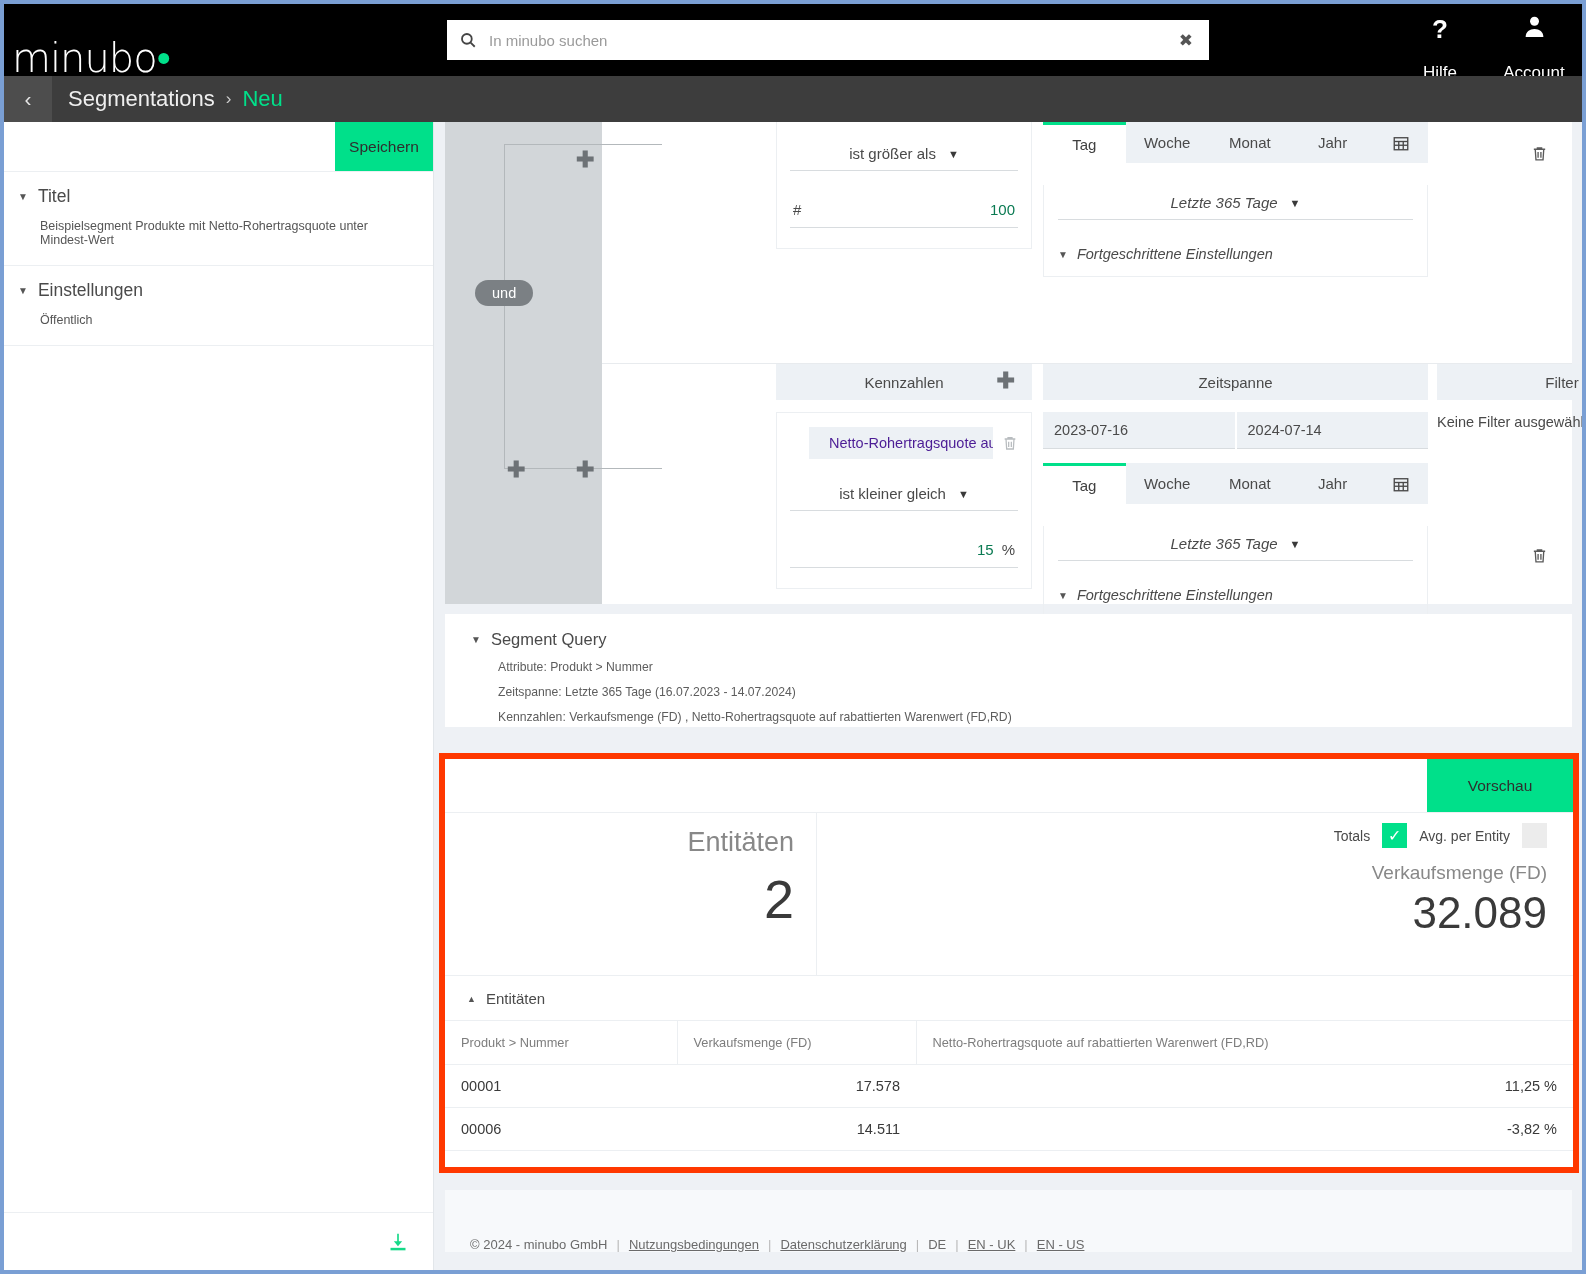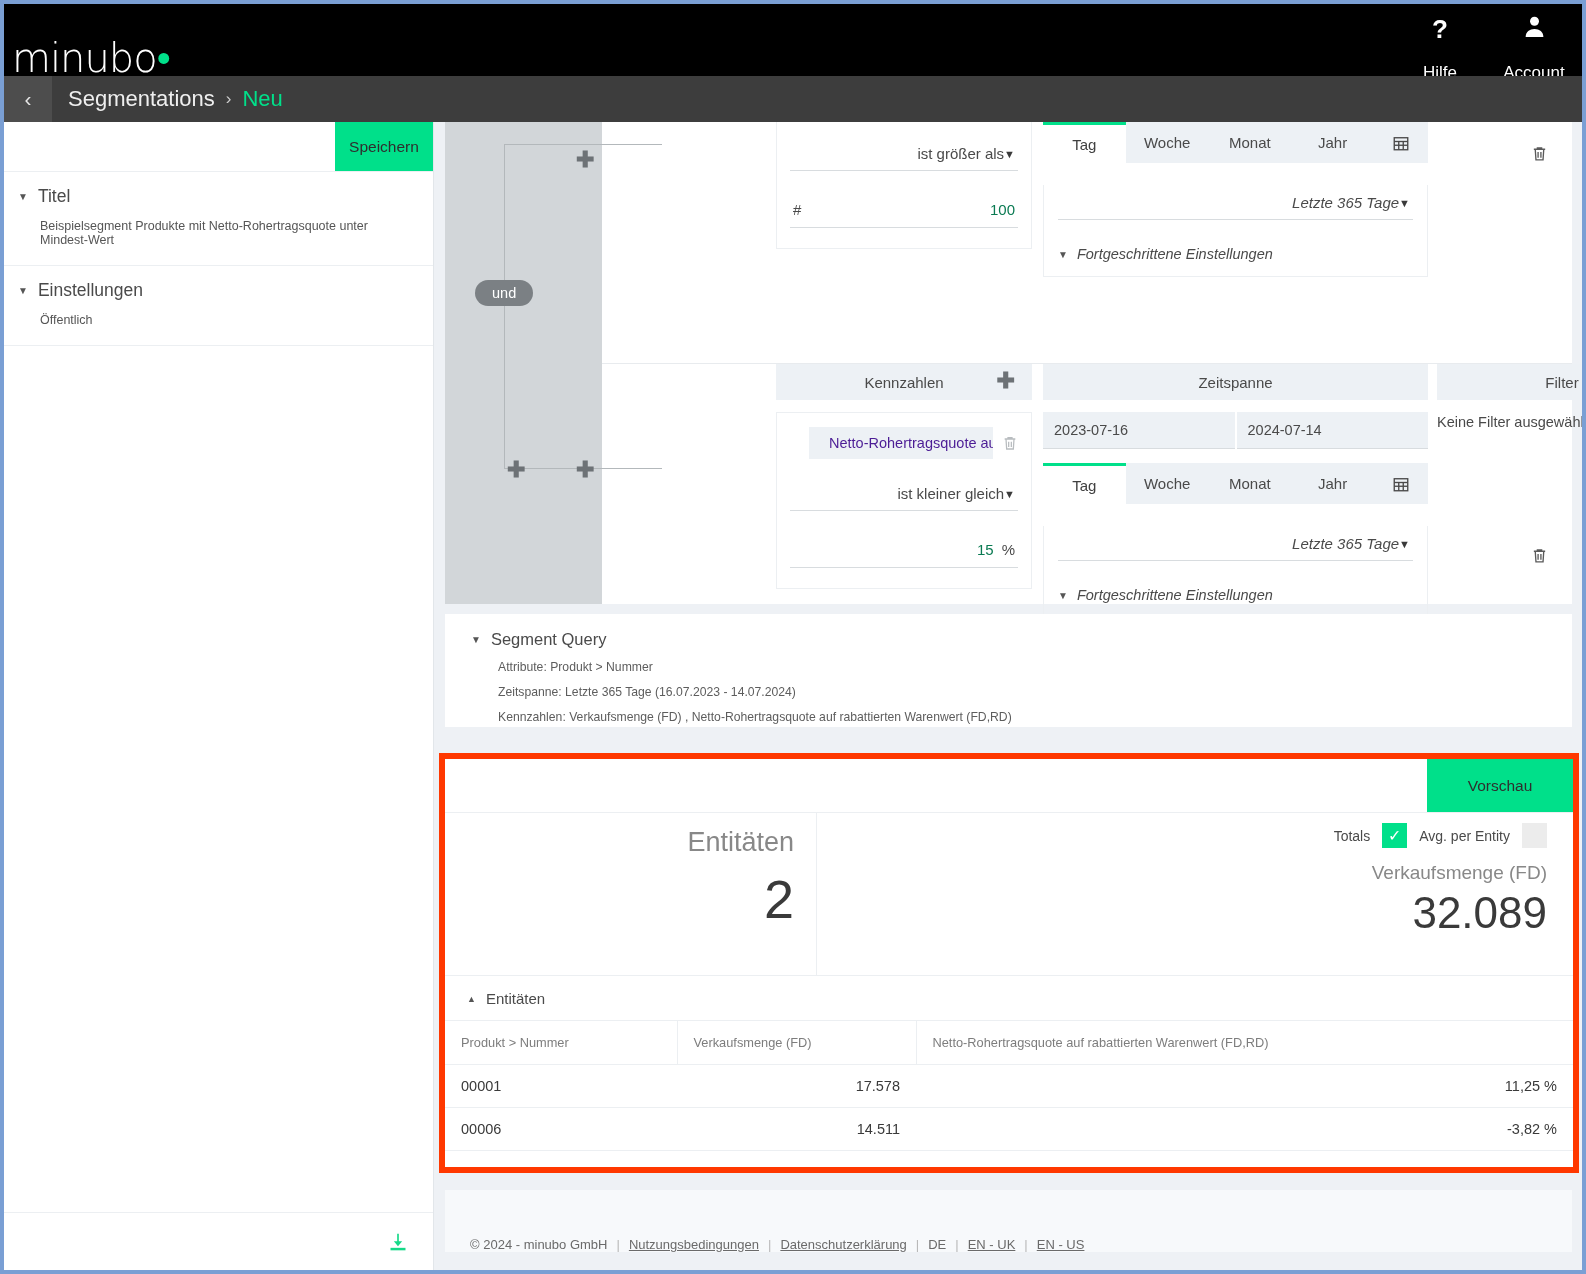--- a/index.html
+++ b/index.html
@@ -177,24 +177,24 @@
   .chip-row { display: flex; align-items: center; gap: 9px; }
   .chip {
     flex: 1; background: #edf1f5; color: #4c1d95;
     font-size: 14.5px; padding: 8px 20px;
     white-space: nowrap; overflow: hidden;
     cursor: pointer;
     margin-left: 19px;
   }
   .chip-trash { width: 16px; height: 18px; color: #b8bcbf; cursor: pointer; flex: none; }
   .sel {
-    display: flex; align-items: center; justify-content: flex-end;
+    display: flex; align-items: center; justify-content: center;
     border-bottom: 1px solid #d8dcdf;
     padding: 9px 3px 8px 3px; margin-top: 17px;
-    cursor: pointer; color: #4a4a4a; font-size: 15px;
+    cursor: pointer; color: #4a4a4a; font-size: 15px; gap: 12px;
   }
   .sel .caret { font-size: 11px; color: #3a3a3a; }
   .numrow {
     display: flex; align-items: center; justify-content: space-between;
     border-bottom: 1px solid #d8dcdf;
     padding: 10px 3px 9px 3px; margin-top: 20px;
     font-size: 15px; color: #4a4a4a;
   }
   .numrow .hashmark { color: #4a4a4a; }
   .numrow .nval { color: #0a7a52; }
@@ -306,20 +306,28 @@
 </head>
 <body>
 
 <div class="window">
 
   <div class="topbar">
     <div class="logo">
       <span>minubo</span><span class="dot">•</span>
     </div>
 
+    <div class="searchwrap">
+      <svg class="search-icon" viewBox="0 0 24 24" fill="none" stroke="currentColor" stroke-width="2.4">
+        <circle cx="10.5" cy="10.5" r="6.5"></circle>
+          <line x1="15.5" y1="15.5" x2="21" y2="21"></line>
+      </svg>
+      <input class="search-input" type="text" placeholder="In minubo suchen" style="">
+      <span class="search-clear">✖</span>
+    </div>
 
     <div class="topnav">
       <div class="topnav-item">
         <div class="topnav-glyph">?</div>
         <div class="topnav-label">Hilfe</div>
       </div>
       <div class="topnav-item">
         <div class="topnav-glyph">
           <svg viewBox="0 0 24 24" width="25" height="25" fill="#fff">
               <circle cx="12" cy="7" r="4.3"></circle>

